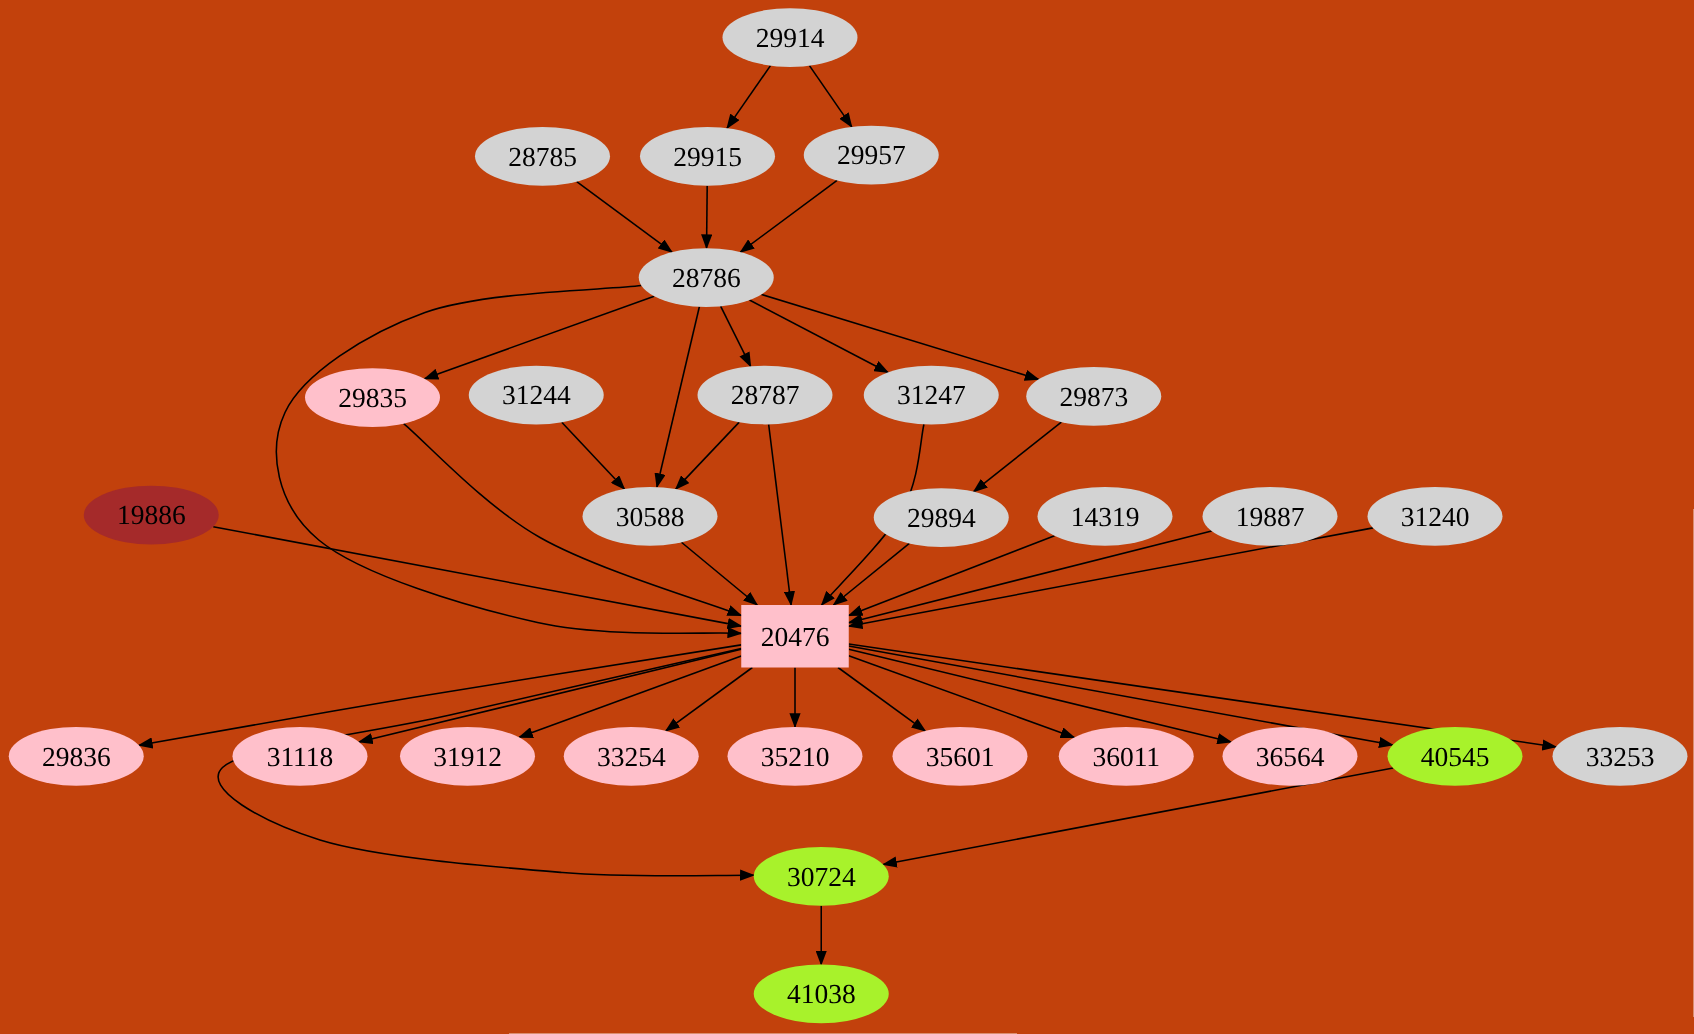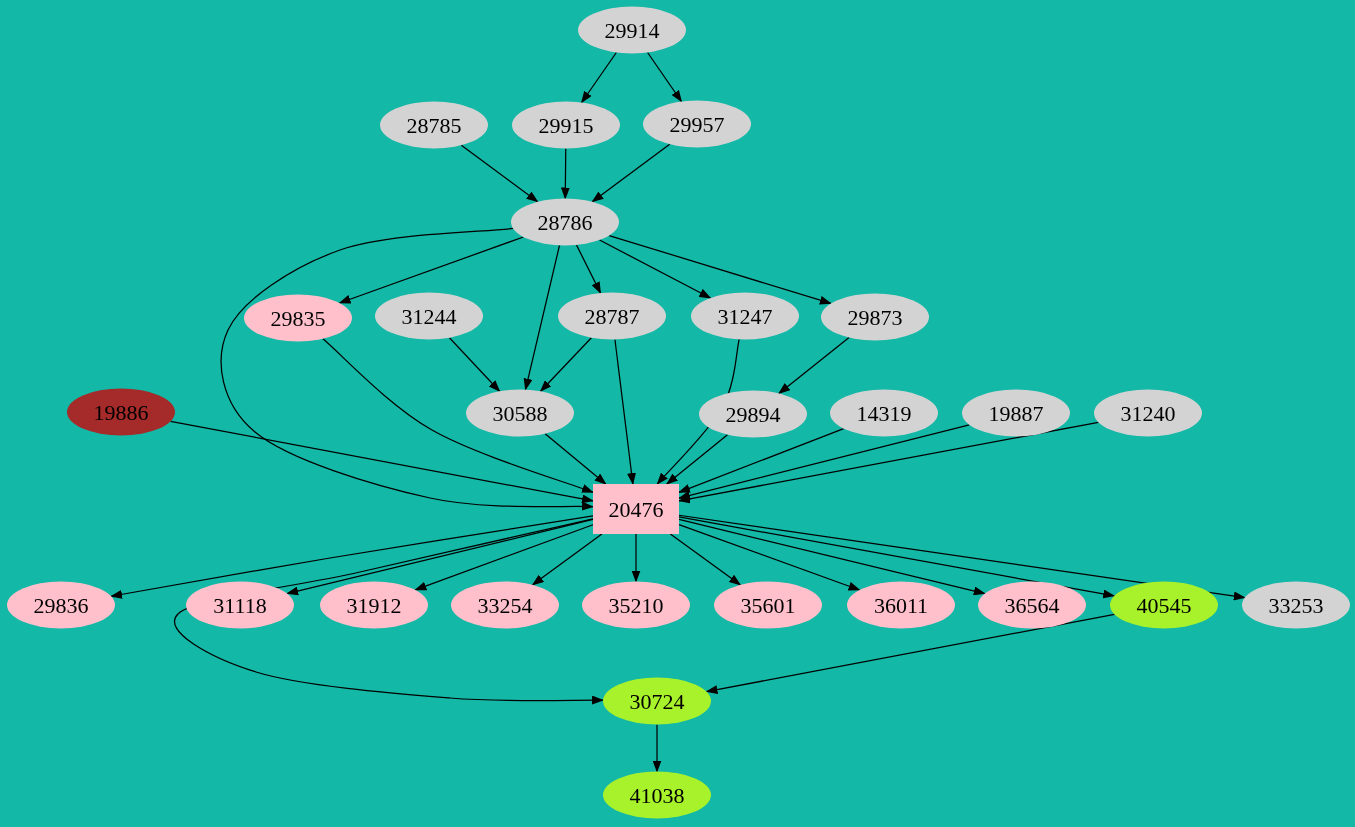--- a/index.html
+++ b/index.html
@@ -3,21 +3,21 @@
 <meta charset="utf-8">
 <style>
   html, body {
     margin: 0;
     padding: 0;
     background: #ffffff;
   }
   .graph-wrap {
     width: 1355px;
     height: 827px;
-    background: #14b8a6;
+    background: #c2410c;
     position: relative;
     overflow: hidden;
     text-align: right;
   }
   svg {
     display: block;
   }
   .edge path {
     fill: none;
     stroke: #000000;

